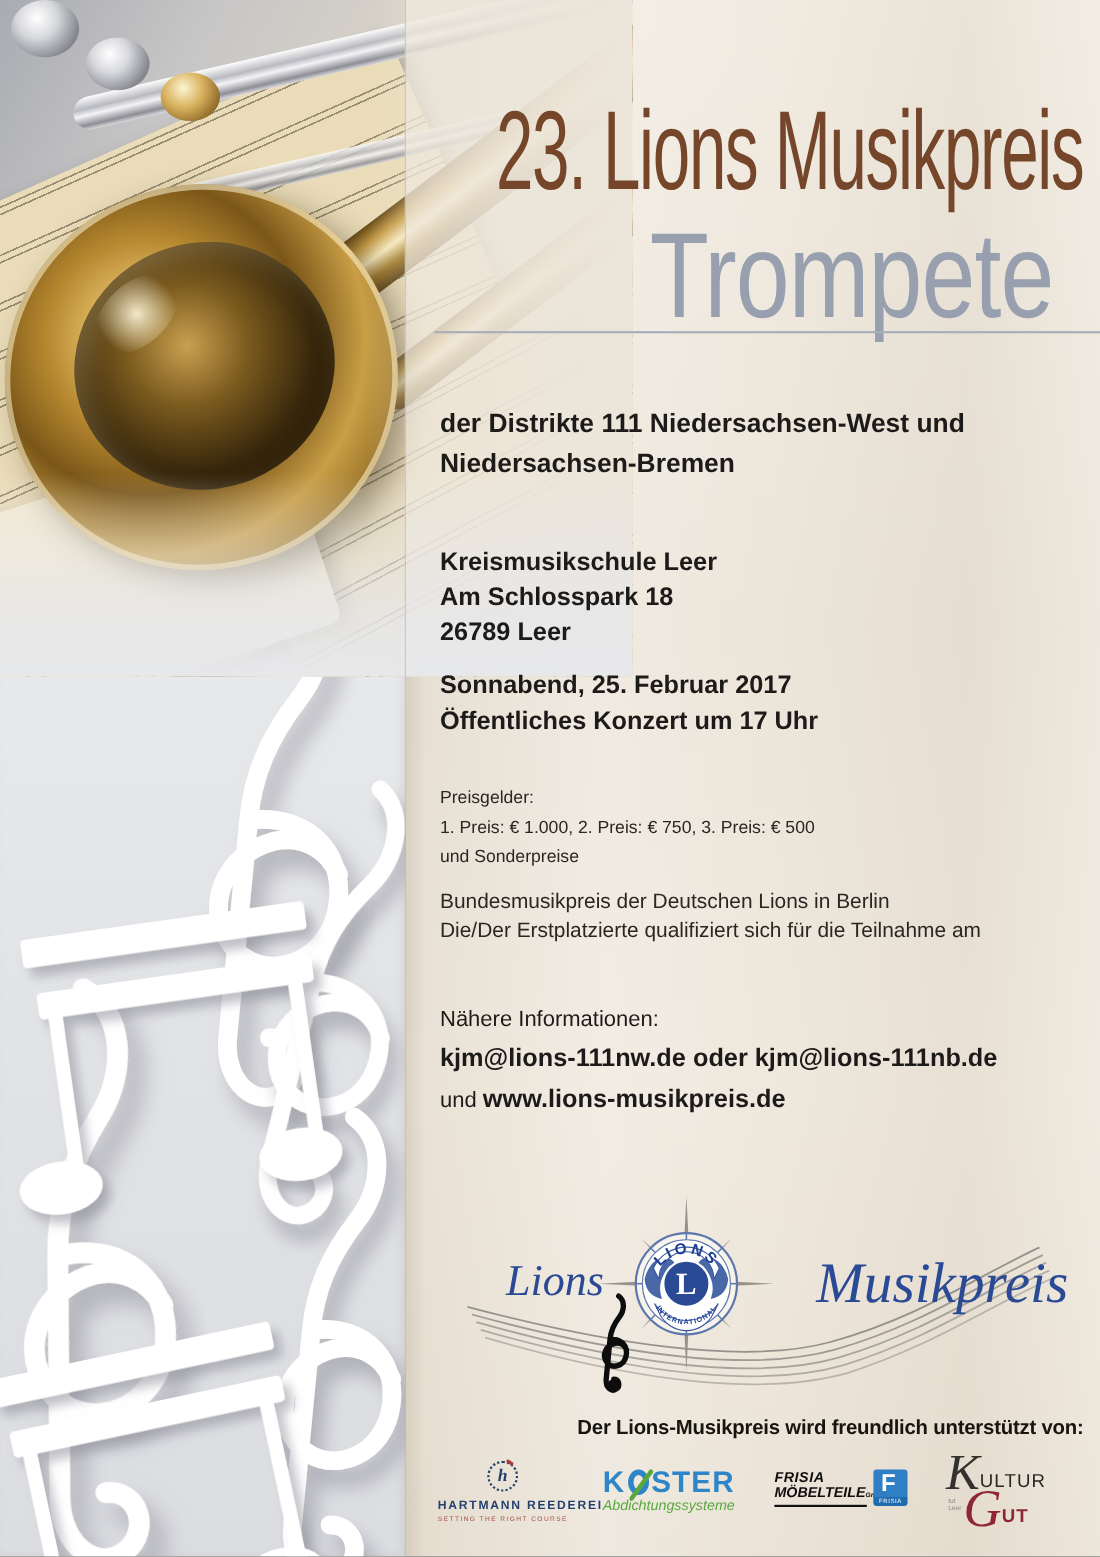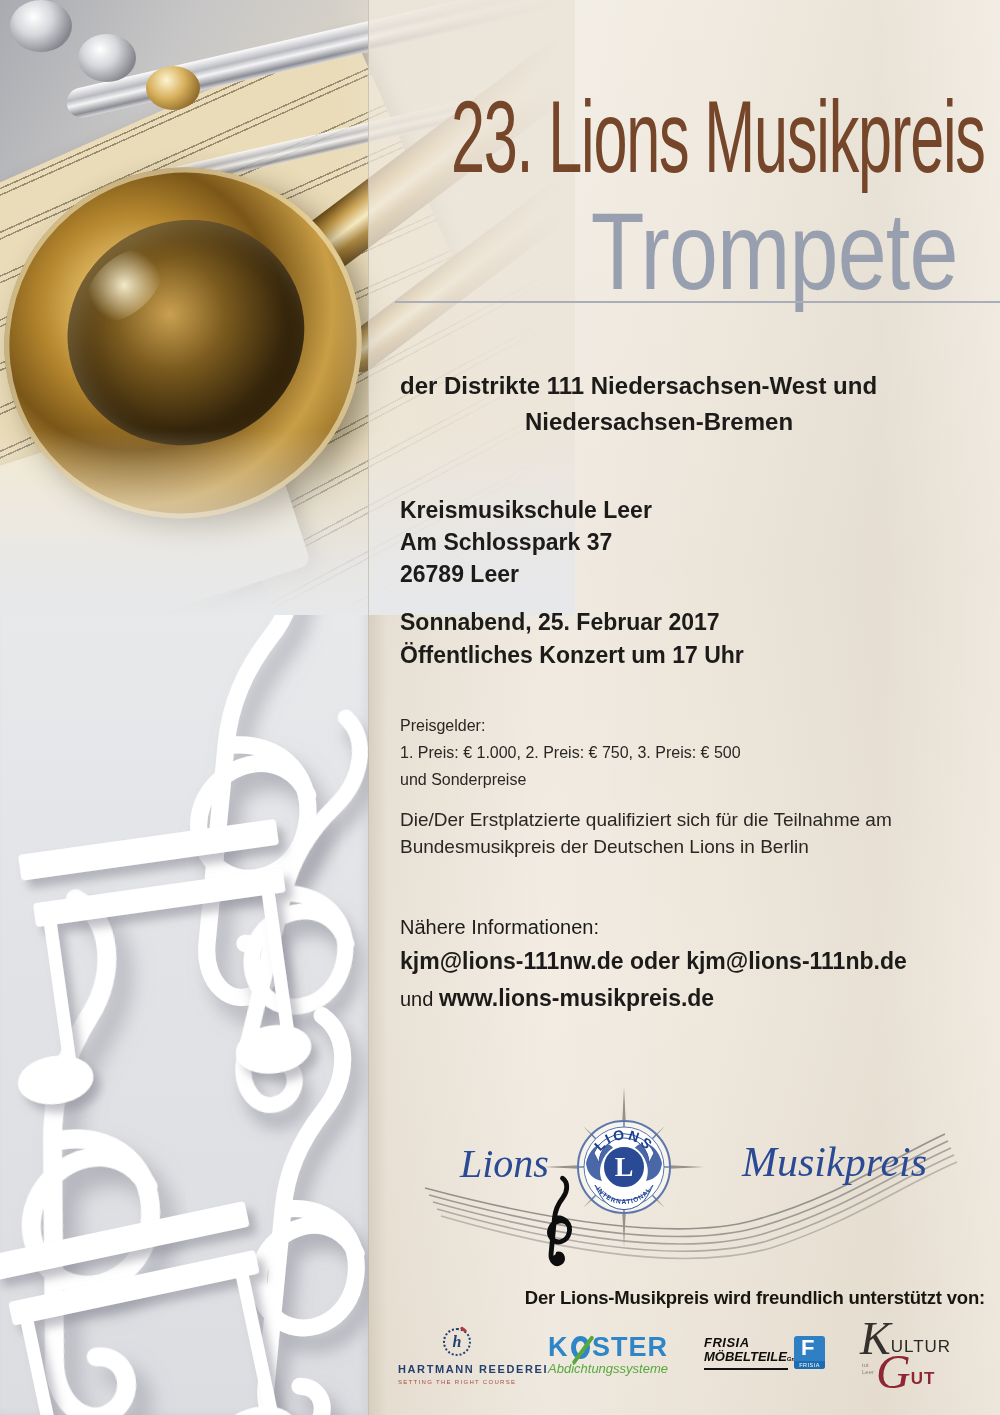--- a/index.html
+++ b/index.html
@@ -55,35 +55,35 @@
   
   .title-number{position:absolute;top:86px;right:15px;white-space:nowrap;color:#75462a;
        font-size:102px;line-height:1;letter-spacing:-2px;transform:scaleX(.60);transform-origin:100% 0;}
   .title-instrument{position:absolute;top:196px;right:42px;white-space:nowrap;color:#98a0b0;
        font-size:110px;line-height:1;letter-spacing:-1px;transform:scaleX(.80);transform-origin:100% 0;}
   .rule{position:absolute;top:301px;left:395px;width:605px;height:2px;background:#a9aeb9;}
 
   
   .txt{position:absolute;color:#1d1b19;}
   .districts{left:400px;top:368px;width:540px;font-weight:bold;font-size:24px;line-height:36px;}
-  .districts .l2{text-align:center;padding-right:22px;}
+  .districts .l2{text-align:left;padding-right:22px;}
   .venue{left:400px;top:494px;font-weight:bold;font-size:23px;line-height:32px;}
   .event{left:400px;top:606px;font-weight:bold;font-size:23px;line-height:33px;}
   .prizes{left:400px;top:712px;font-size:16px;line-height:27px;color:#2a2723;}
   .qual{left:400px;top:806px;font-size:19px;line-height:27px;color:#2a2723;}
   .info-h{left:400px;top:916px;font-size:20px;}
   .info-mail{left:400px;top:948px;font-weight:bold;font-size:23px;}
   .info-web{left:400px;top:985px;font-size:20px;}
   .info-web strong{font-size:23px;}
 
   
   .swoosh{position:absolute;left:425px;top:1092px;width:545px;height:170px;overflow:visible;}
   .logo-word{position:absolute;font-family:"Liberation Serif",serif;font-style:italic;color:#2b4a95;}
   .w-lions{left:460px;top:1140px;font-size:40px;}
-  .w-musik{left:742px;top:1138px;font-size:42px;}
+  .w-musik{left:742px;top:1138px;font-size:52px;}
   .emblem{position:absolute;left:543px;top:1086px;width:162px;height:162px;overflow:visible;}
   .clefblk{position:absolute;left:532px;top:1172px;width:52px;height:104px;overflow:visible;}
 
   
   .supported{position:absolute;left:395px;top:1287px;width:590px;text-align:right;
        font-weight:bold;font-size:18.5px;letter-spacing:-.2px;color:#17150f;}
   .sp{position:absolute;color:#24406f;}
   .hartmann{left:398px;top:1328px;width:118px;text-align:center;}
   .h-circle{position:relative;width:24px;height:24px;margin:0 auto;border:2px dotted #24406f;border-radius:50%;
        font-family:"Liberation Serif",serif;font-style:italic;font-weight:bold;font-size:16px;line-height:24px;}
@@ -172,38 +172,38 @@
   <div class="title-instrument">Trompete</div>
   <div class="rule"></div>
 
   <div class="txt districts">
     <div class="l1">der Distrikte 111 Niedersachsen-West und</div>
     <div class="l2">Niedersachsen-Bremen</div>
   </div>
 
   <div class="txt venue">
     <div>Kreismusikschule Leer</div>
-    <div>Am Schlosspark 37</div>
+    <div>Am Schlosspark 18</div>
     <div>26789 Leer</div>
   </div>
 
   <div class="txt event">
     <div>Sonnabend, 25. Februar 2017</div>
     <div>Öffentliches Konzert um 17 Uhr</div>
   </div>
 
   <div class="txt prizes">
     <div>Preisgelder:</div>
     <div>1. Preis: € 1.000, 2. Preis: € 750, 3. Preis: € 500</div>
     <div>und Sonderpreise</div>
   </div>
 
   <div class="txt qual">
+    <div>Bundesmusikpreis der Deutschen Lions in Berlin</div>
     <div>Die/Der Erstplatzierte qualifiziert sich für die Teilnahme am</div>
-    <div>Bundesmusikpreis der Deutschen Lions in Berlin</div>
   </div>
 
   <div class="txt info-h">Nähere Informationen:</div>
   <div class="txt info-mail">kjm@lions-111nw.de oder kjm@lions-111nb.de</div>
   <div class="txt info-web">
     <span>und</span>
     <strong>www.lions-musikpreis.de</strong>
   </div>
 
   <svg class="swoosh" viewBox="0 0 545 170">

